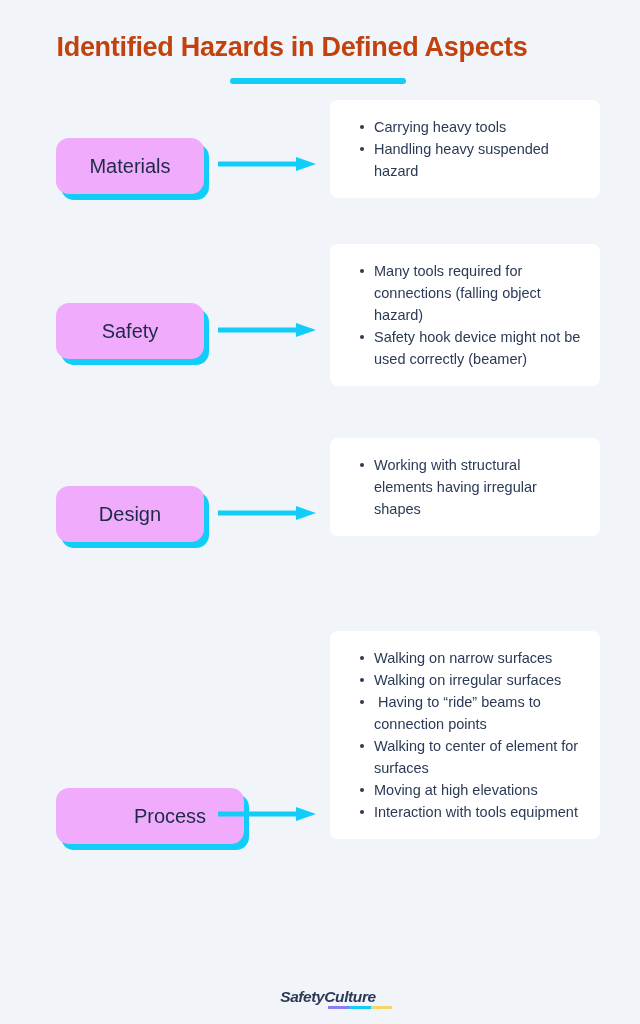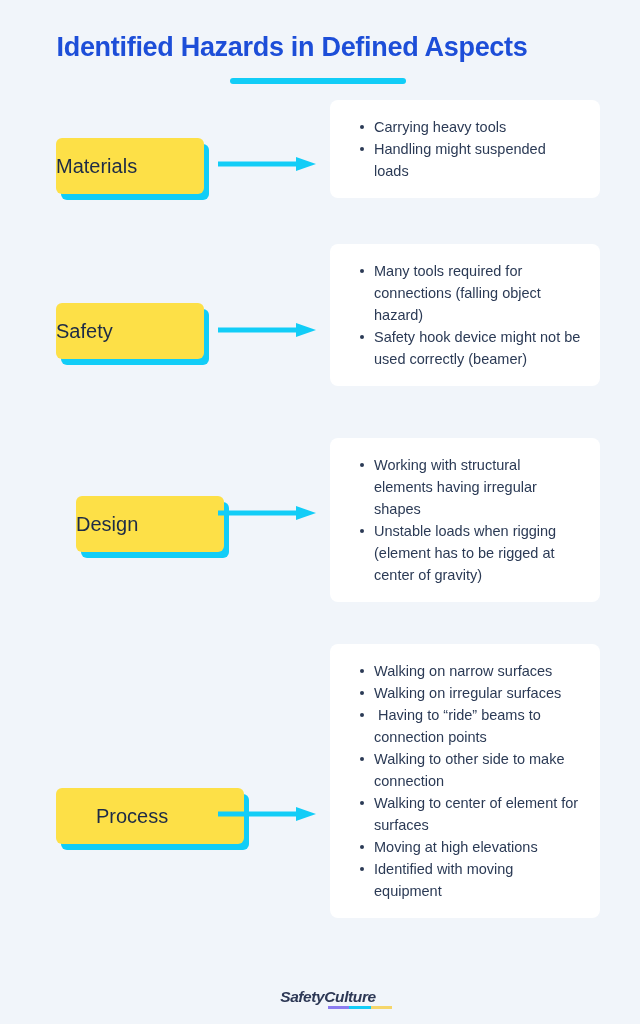--- a/index.html
+++ b/index.html
@@ -19,21 +19,21 @@
   
   .page-title {
     position: absolute;
     left: 0;
     top: 28px;
     width: 584px;
     text-align: center;
     font-size: 27px;
     font-weight: bold;
     letter-spacing: -0.3px;
-    color: #1d4ed8;
+    color: #c2410c;
     line-height: 38px;
   }
   .title-accent {
     position: absolute;
     left: 230px;
     top: 78px;
     width: 176px;
     height: 6px;
     border-radius: 3px;
     background: #12cdf7;
@@ -45,25 +45,26 @@
     left: 0;
     width: 640px;
   }
 
   
   .label-box {
     position: absolute;
     left: 56px;
     width: 148px;
     height: 56px;
-    background: #fde047;
-    border-radius: 6px;
+    background: #f0abfc;
+    border-radius: 13px;
     box-shadow: 5px 6px 0 0 #12cdf7;
     display: flex;
     align-items: center;
+    justify-content: center;
   }
   .label-box .label-text {
     font-size: 20px;
     color: #1d2b47;
     line-height: 24px;
     white-space: nowrap;
   }
 
   
   .arrow {
@@ -151,21 +152,21 @@
   </div>
   <div class="arrow" style="top:156px;">
     <svg width="98" height="16" viewBox="0 0 98 16" xmlns="http://www.w3.org/2000/svg">
       <rect x="0" y="5.5" width="82" height="5" fill="#12cdf7"></rect>
       <polygon points="78,1 98,8 78,15" fill="#12cdf7"></polygon>
     </svg>
   </div>
   <div class="content-card" style="top:100px;">
     <ul>
       <li>Carrying heavy tools</li>
-      <li>Handling might suspended loads</li>
+      <li>Handling heavy suspended hazard</li>
     </ul>
   </div>
 </div>
 
 <div class="row">
   <div class="label-box" style="top: 303px; box-shadow: rgb(18, 205, 247) 5px 6px 0px 0px;">
     <span class="label-text">Safety</span>
   </div>
   <div class="arrow" style="top:322px;">
     <svg width="98" height="16" viewBox="0 0 98 16" xmlns="http://www.w3.org/2000/svg">
@@ -175,56 +176,54 @@
   </div>
   <div class="content-card" style="top:244px;">
     <ul>
       <li>Many tools required for connections (falling object hazard)</li>
       <li>Safety hook device might not be used correctly (beamer)</li>
     </ul>
   </div>
 </div>
 
 <div class="row">
-  <div class="label-box" style="top: 496px; box-shadow: rgb(18, 205, 247) 5px 6px 0px 0px; margin-left: 20px;">
+  <div class="label-box" style="top: 486px; box-shadow: rgb(18, 205, 247) 5px 6px 0px 0px;">
     <span class="label-text">Design</span>
   </div>
   <div class="arrow" style="top:505px;">
     <svg width="98" height="16" viewBox="0 0 98 16" xmlns="http://www.w3.org/2000/svg">
       <rect x="0" y="5.5" width="82" height="5" fill="#12cdf7"></rect>
       <polygon points="78,1 98,8 78,15" fill="#12cdf7"></polygon>
     </svg>
   </div>
   <div class="content-card" style="top:438px;">
     <ul>
       <li>Working with structural elements having irregular shapes</li>
-      <li>Unstable loads when rigging (element has to be rigged at center of gravity)</li>
     </ul>
   </div>
 </div>
 
 <div class="row">
   <div class="label-box" style="top: 788px; box-shadow: rgb(18, 205, 247) 5px 6px 0px 0px; padding-left: 40px;">
     <span class="label-text">Process</span>
   </div>
   <div class="arrow" style="top:806px;">
     <svg width="98" height="16" viewBox="0 0 98 16" xmlns="http://www.w3.org/2000/svg">
       <rect x="0" y="5.5" width="82" height="5" fill="#12cdf7"></rect>
       <polygon points="78,1 98,8 78,15" fill="#12cdf7"></polygon>
     </svg>
   </div>
-  <div class="content-card" style="top:644px;">
+  <div class="content-card" style="top:631px;">
     <ul>
       <li>Walking on narrow surfaces</li>
       <li>Walking on irregular surfaces</li>
       <li> Having to “ride” beams to connection points</li>
-      <li>Walking to other side to make connection</li>
       <li>Walking to center of element for surfaces</li>
       <li>Moving at high elevations</li>
-      <li>Identified with moving equipment</li>
+      <li>Interaction with tools equipment</li>
     </ul>
   </div>
 </div>
 
 <div class="footer-logo">
   <span class="logo-wrap">
     <span class="logo-text">Safety</span><span class="logo-text">Culture</span>
     <span class="logo-underline">
       <span style="background: rgb(139, 124, 240);"></span>
       <span style="background: rgb(18, 205, 247);"></span>

